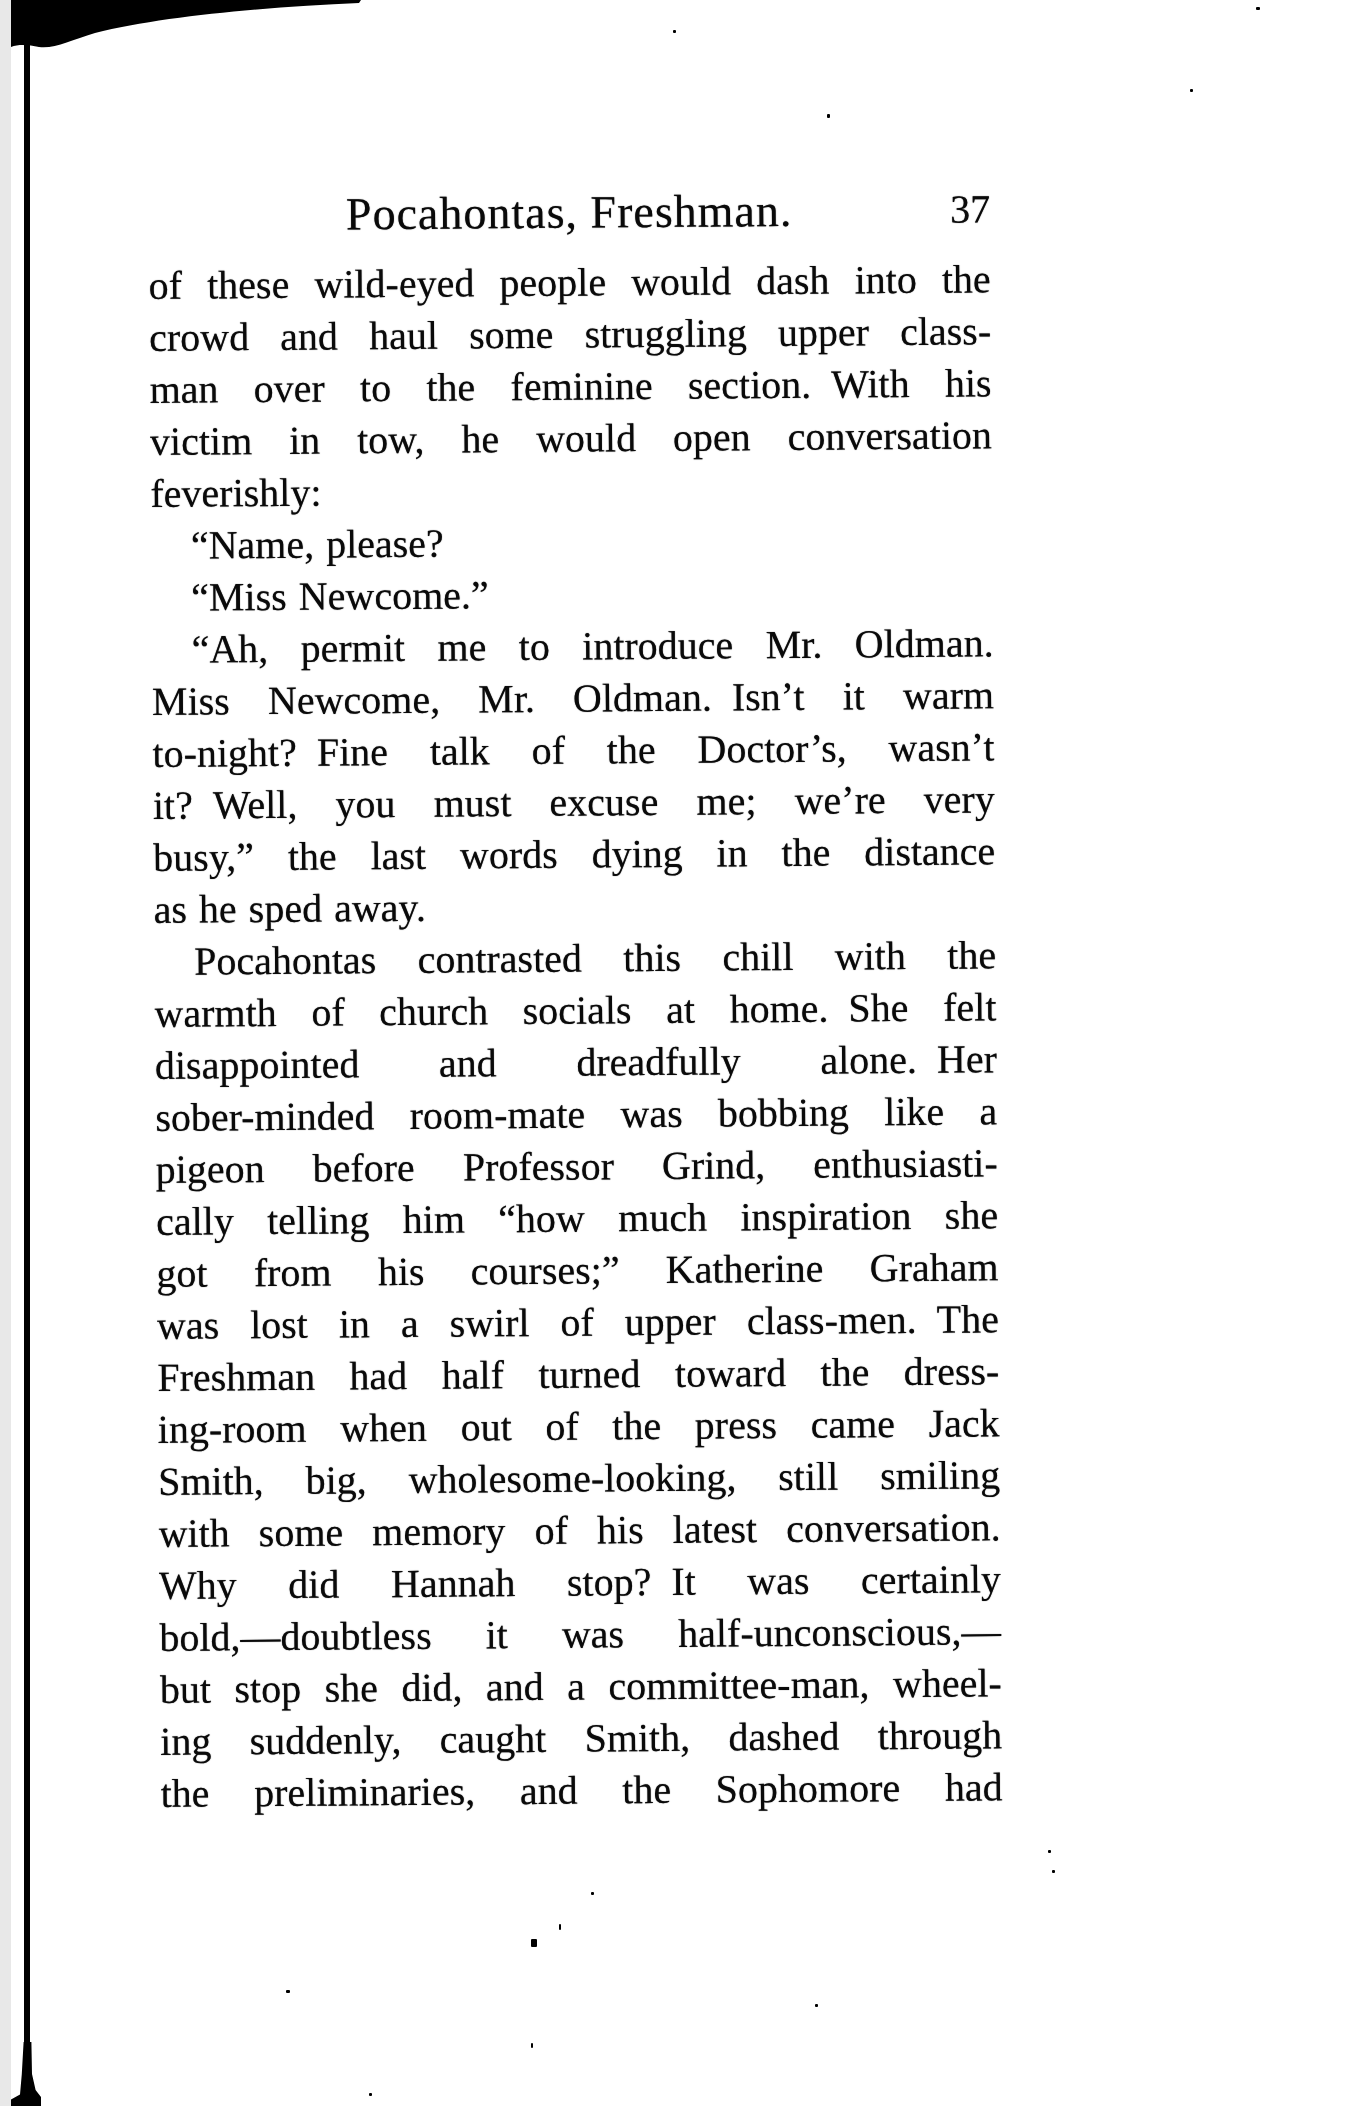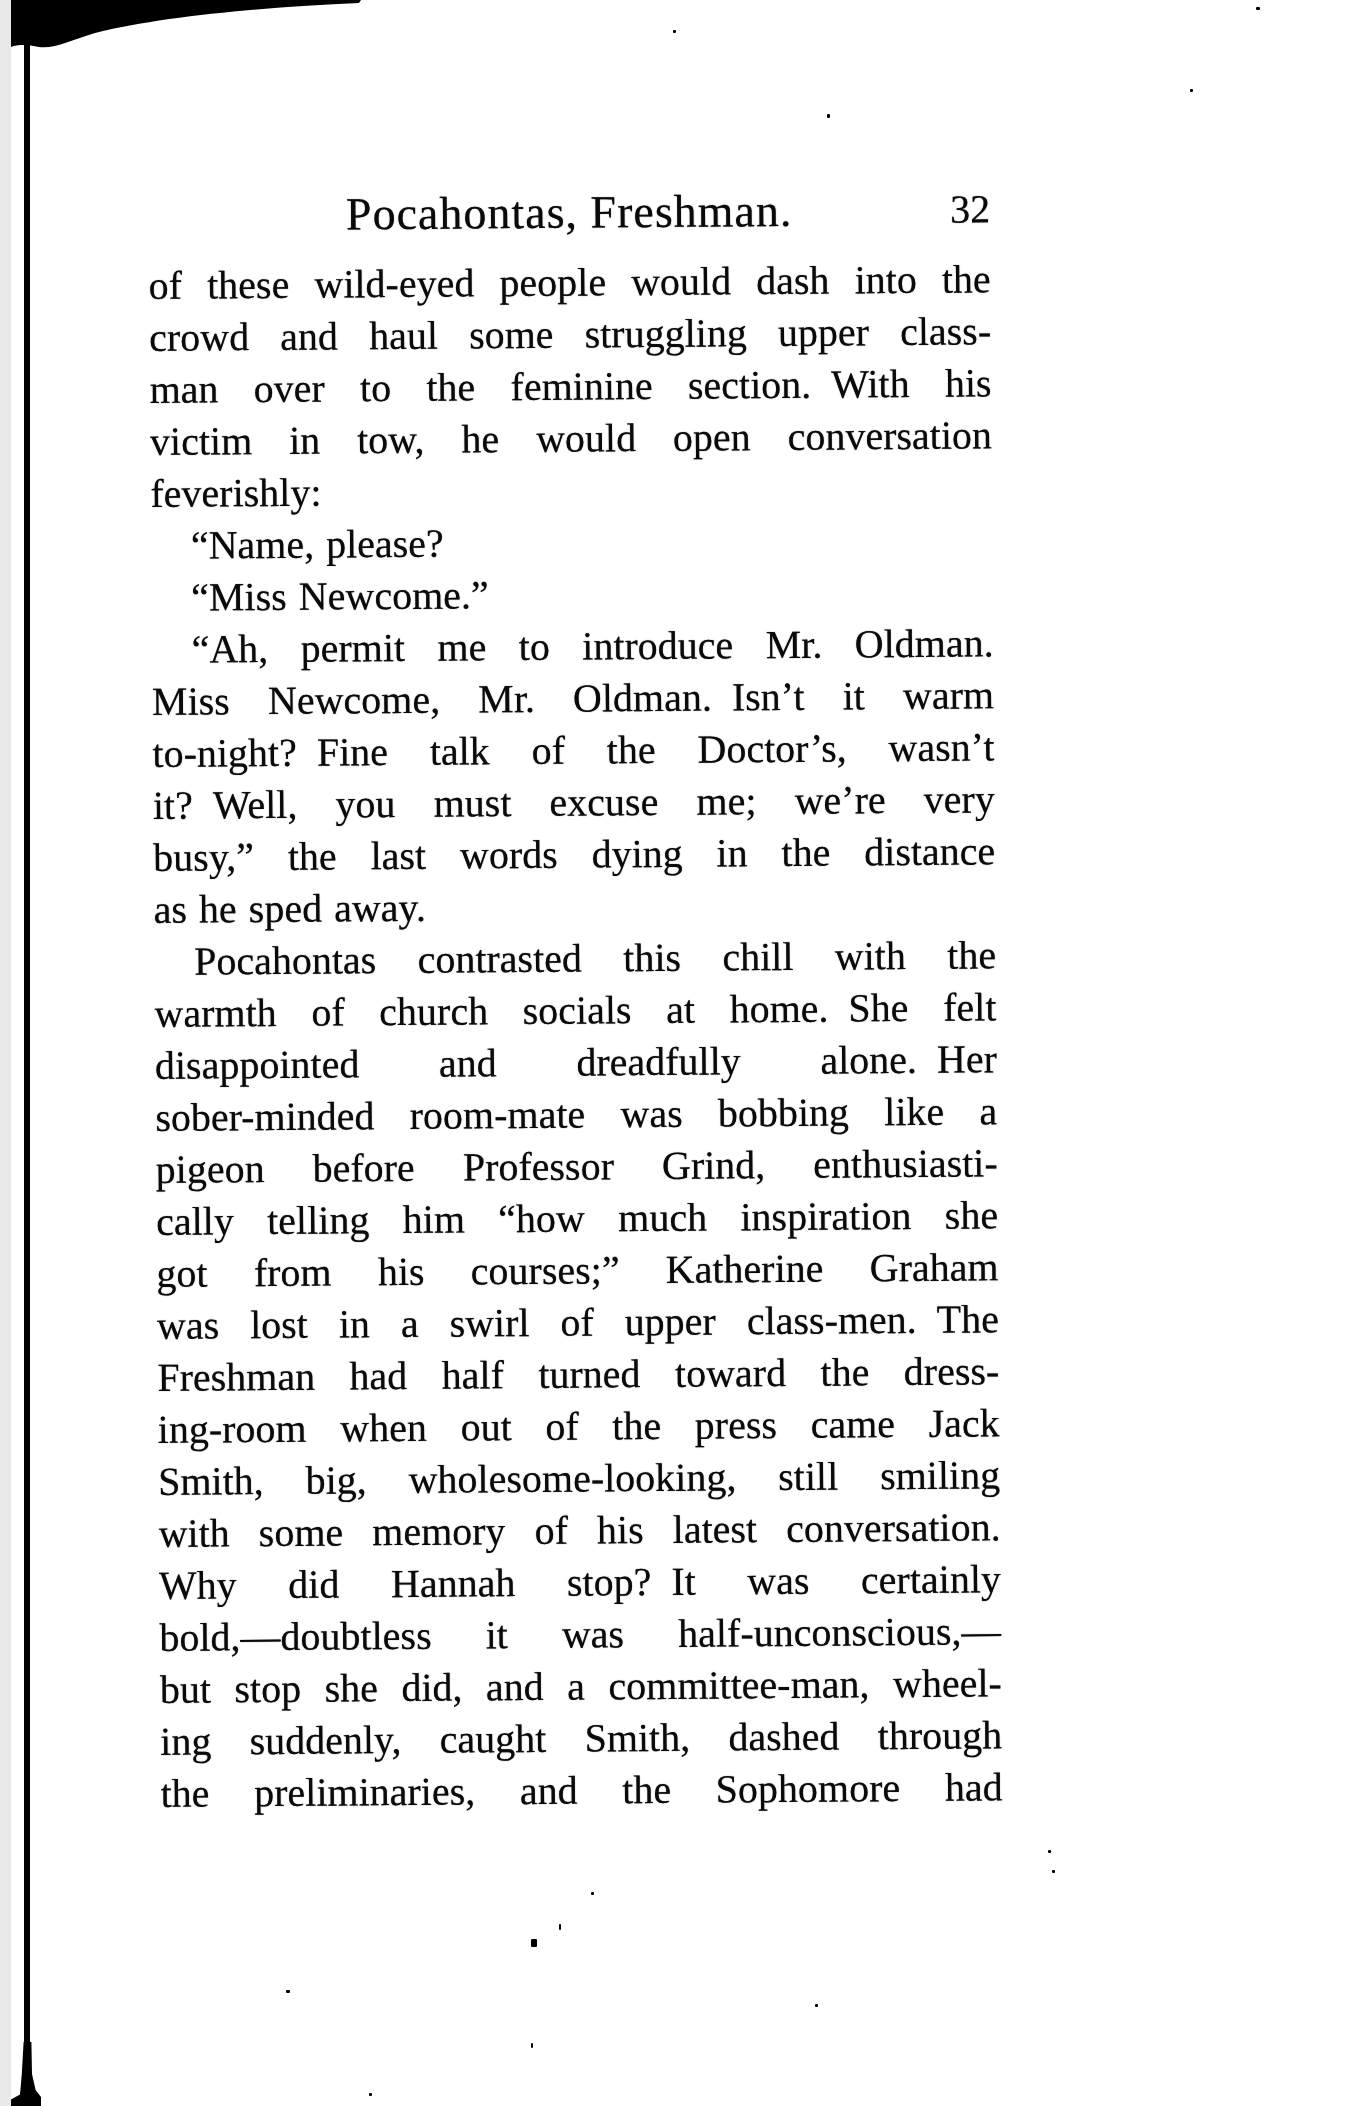--- a/index.html
+++ b/index.html
@@ -58,21 +58,21 @@
   <div class="spine-line"></div>
   <div class="spine-foot"></div>
 
   <div class="redge" style="left:1362px;top:400px;width:2px;height:750px;"></div>
   <div class="redge" style="left:1362px;top:1150px;width:3px;height:600px;"></div>
   <div class="redge" style="left:1361px;top:1750px;width:6px;height:356px;"></div>
 
   <div class="content">
     <div class="header">
       <div class="title">Pocahontas, Freshman.</div>
-      <div class="pagenum">32</div>
+      <div class="pagenum">37</div>
     </div>
     <div class="body">
         <div class="line just">of these wild-eyed people would dash into the</div>
         <div class="line just">crowd and haul some struggling upper class-</div>
         <div class="line just">man over to the feminine section. With his</div>
         <div class="line just">victim in tow, he would open conversation</div>
         <div class="line">feverishly:</div>
         <div class="line indent">“Name, please?</div>
         <div class="line indent">“Miss Newcome.”</div>
         <div class="line indent just">“Ah, permit me to introduce Mr. Oldman.</div>

